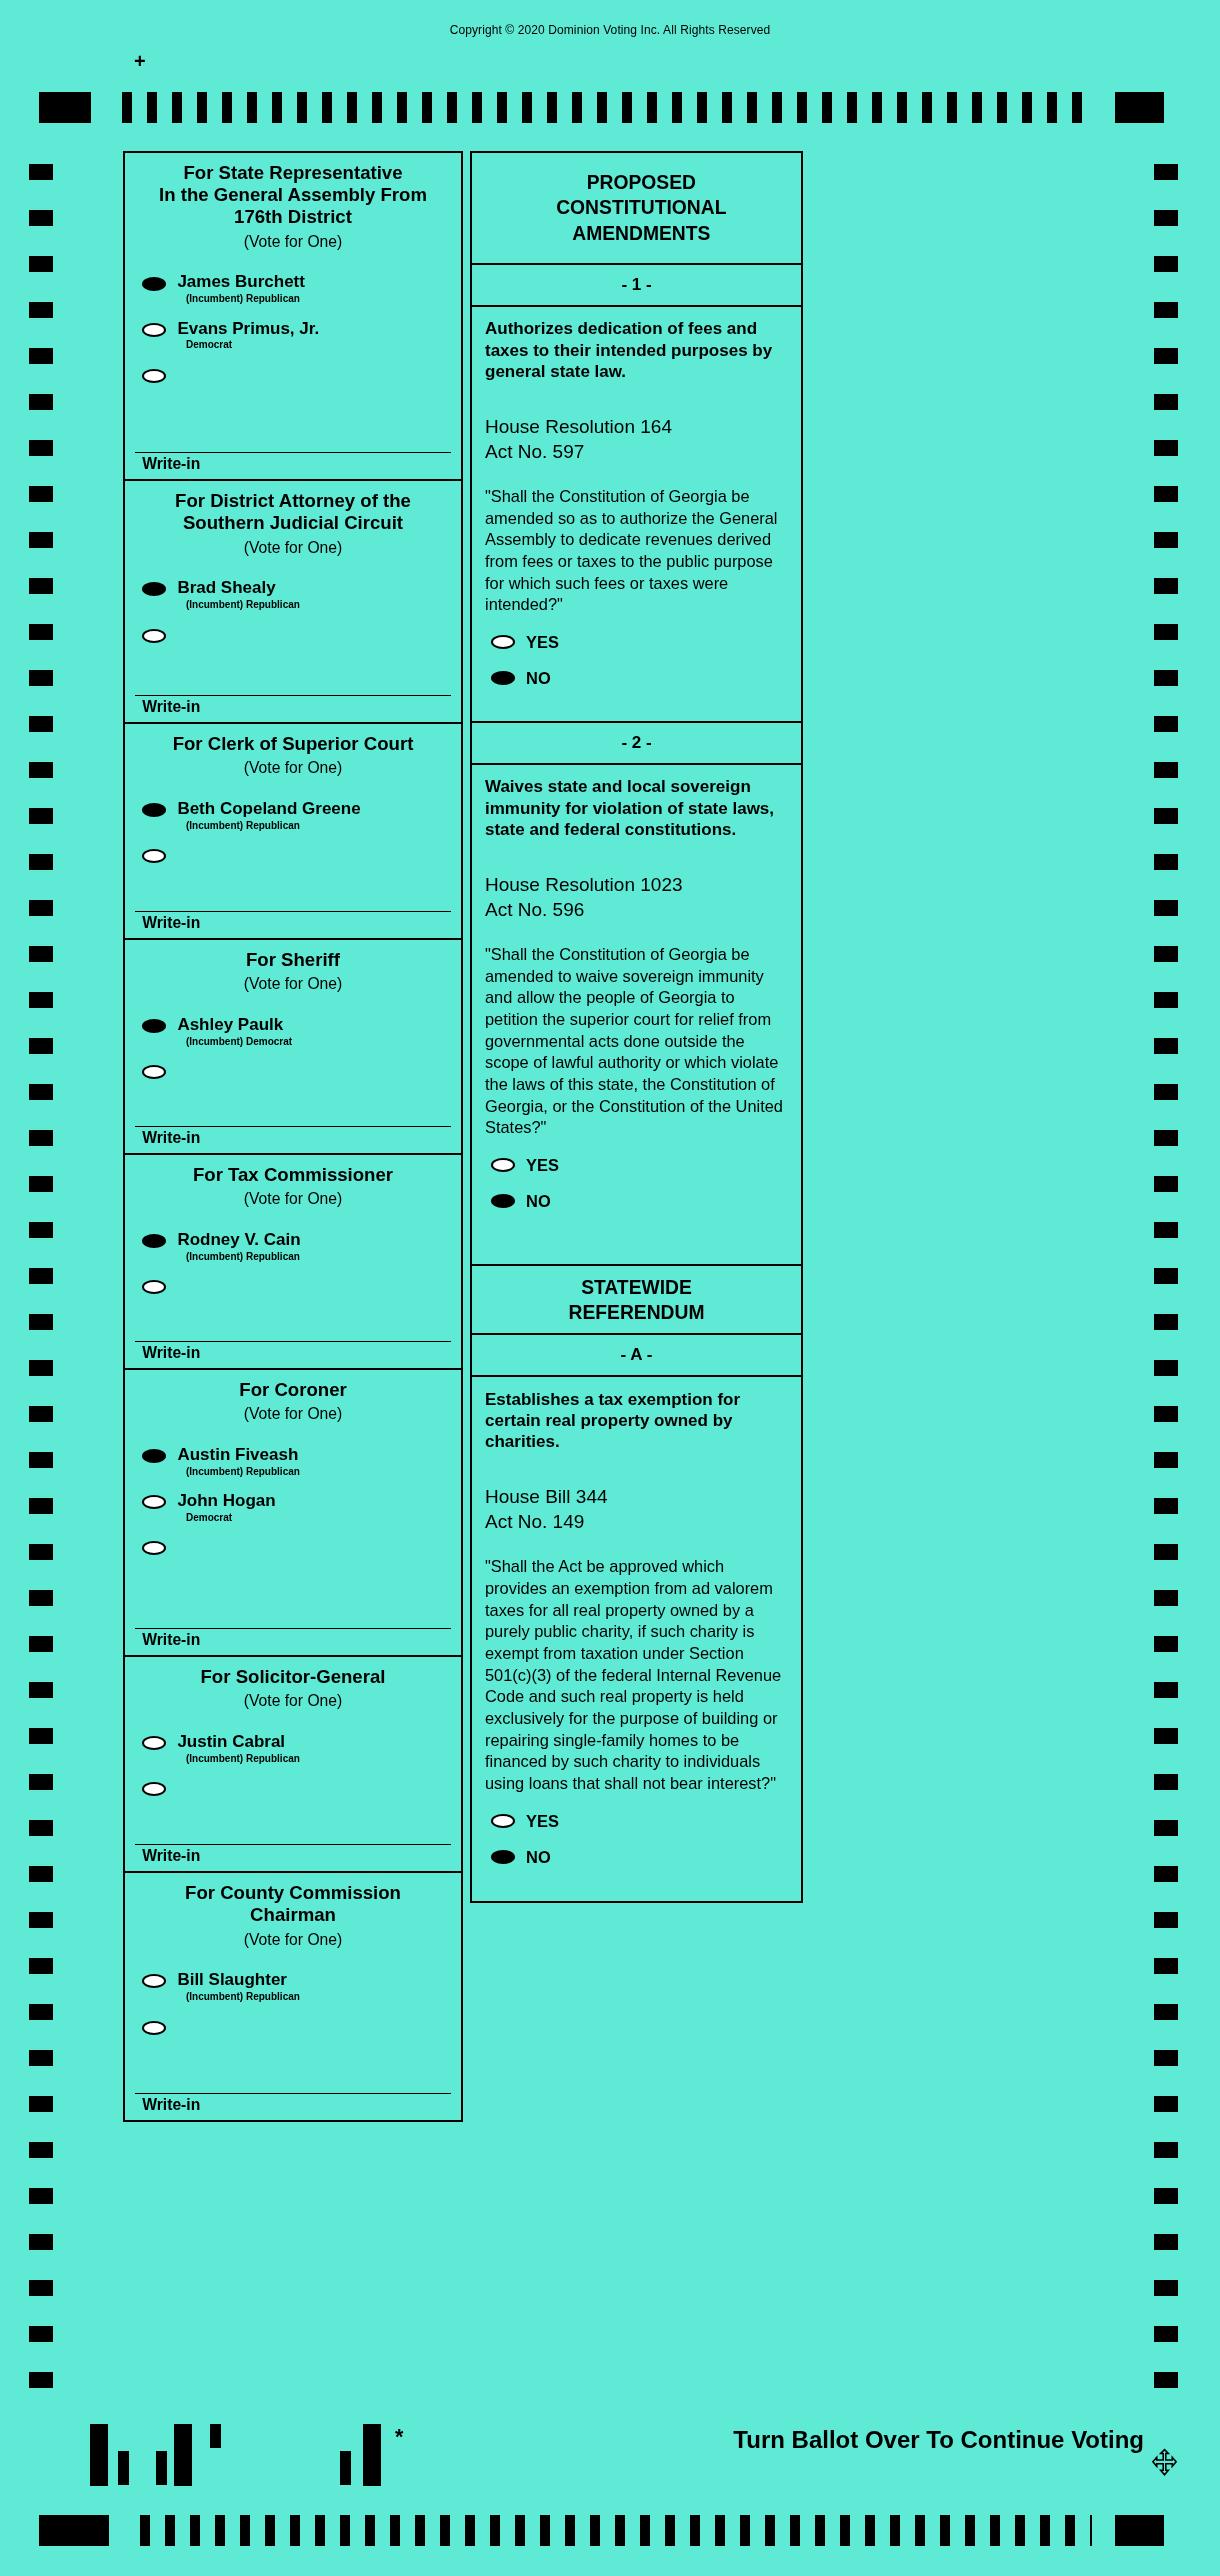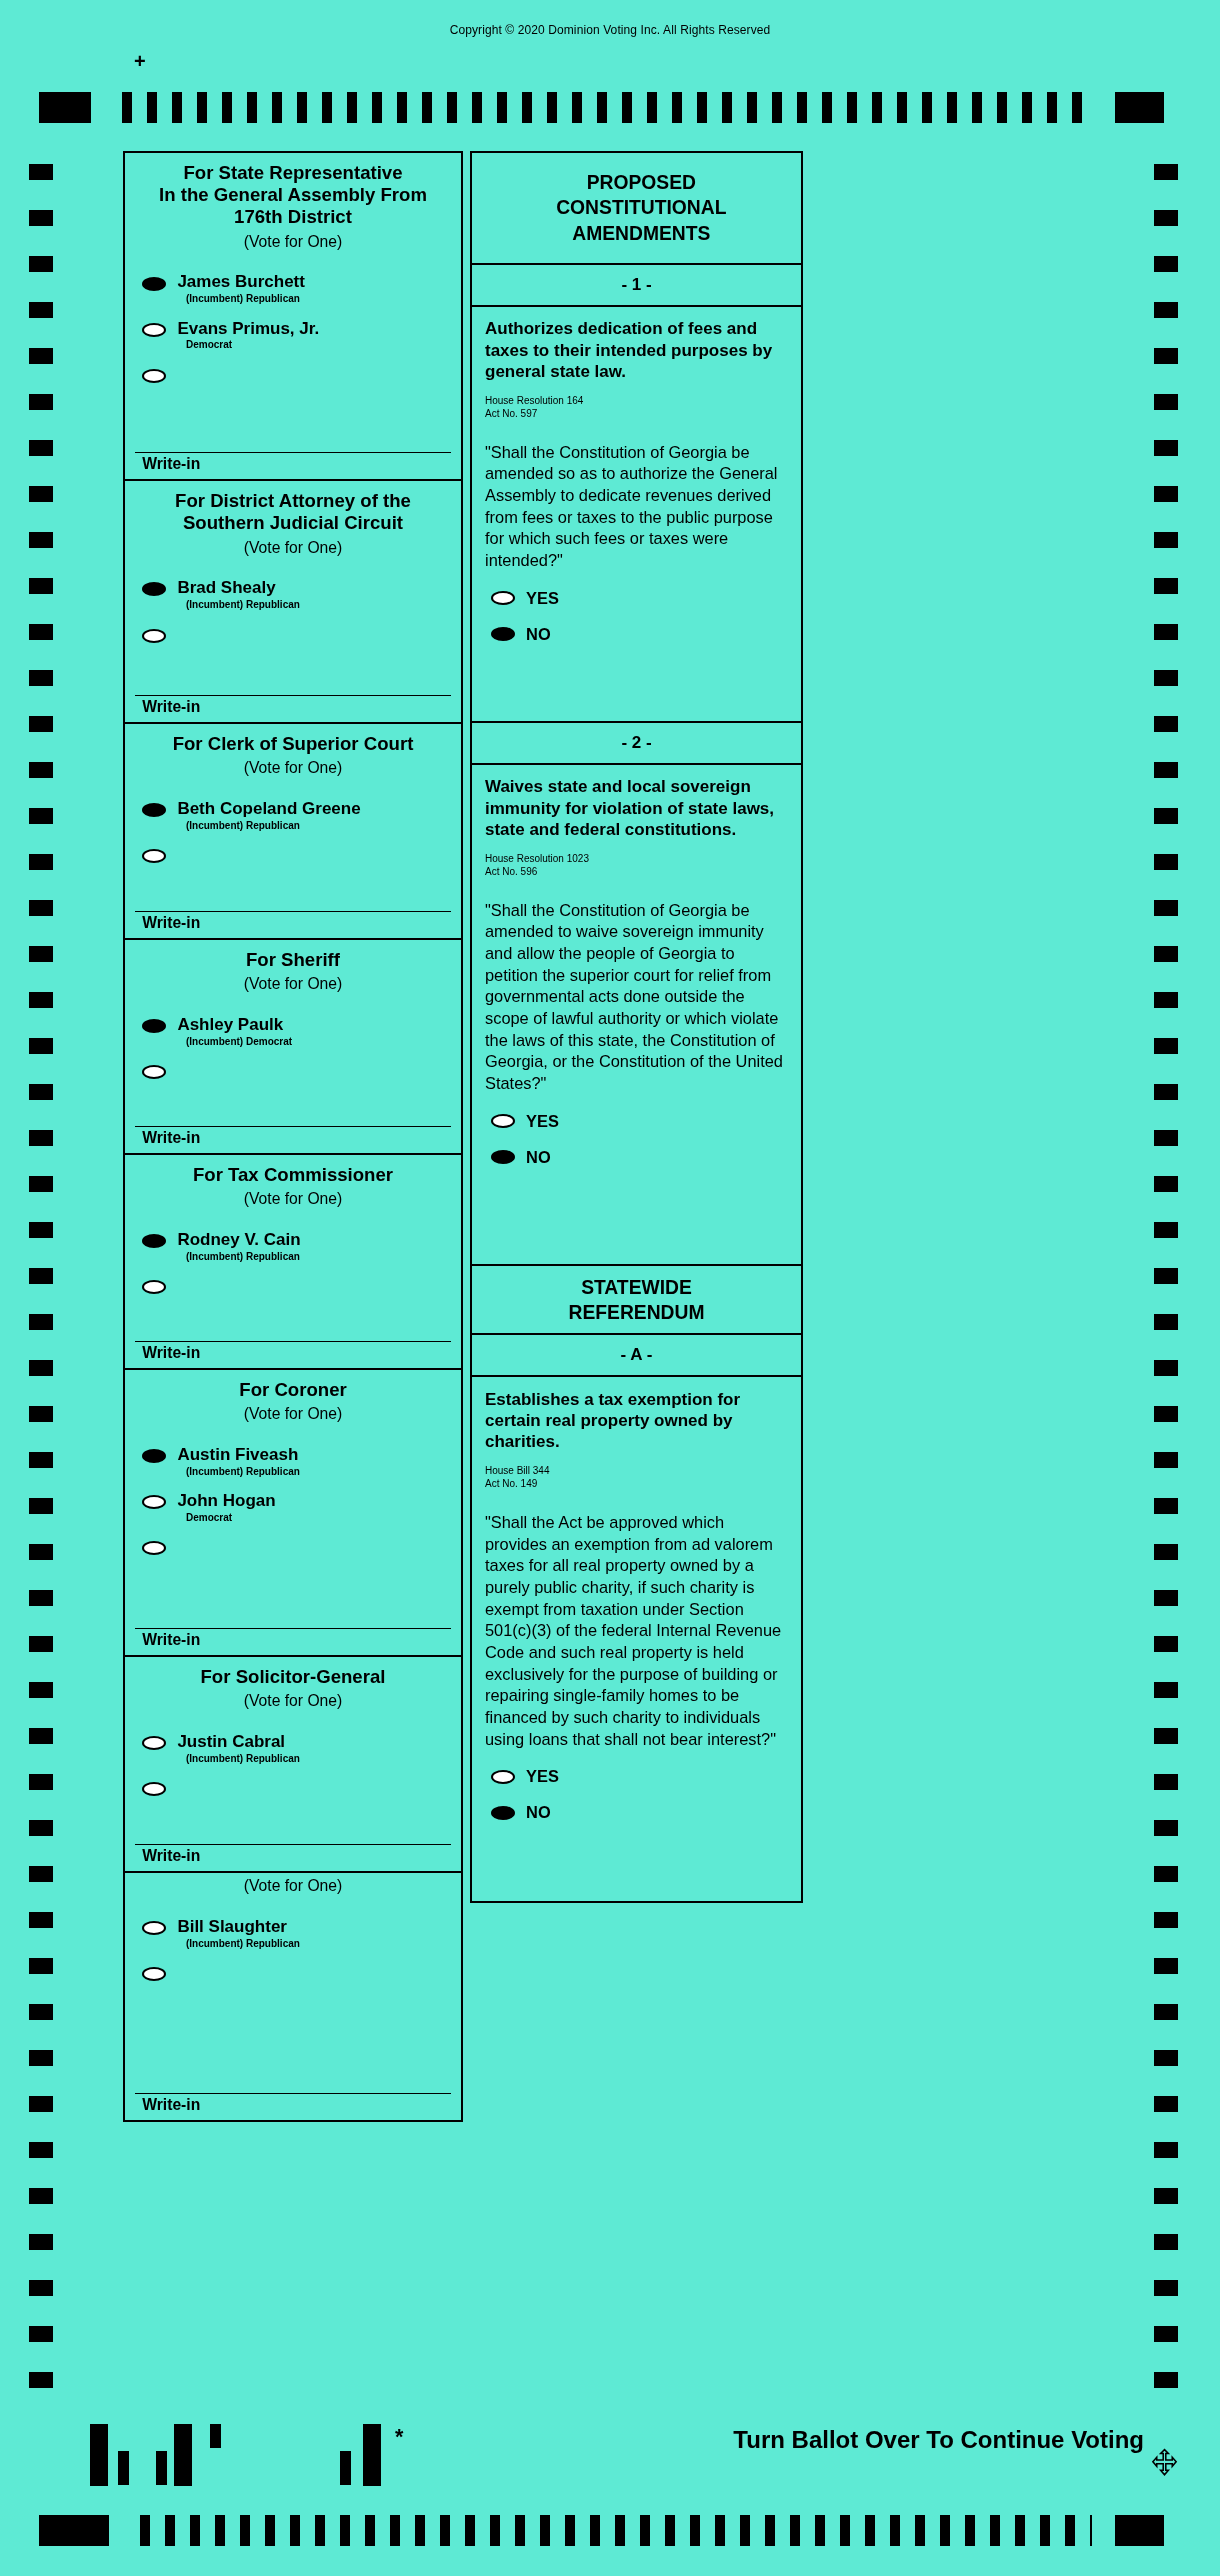--- a/index.html
+++ b/index.html
@@ -56,21 +56,21 @@
   .m-header{font-weight:bold;font-size:19.3px;line-height:1.3;text-align:center;
     padding:8.6px 14.3px;border-bottom:2.1px solid #000;white-space:pre-line;
     display:flex;flex-direction:column;justify-content:center;box-sizing:border-box;}
   .mh1{min-height:112px;padding-left:24px;} .mh2{min-height:66px;}
   .m-number{font-weight:bold;font-size:17px;text-align:center;min-height:40px;
     line-height:40px;border-bottom:2.1px solid #000;box-sizing:border-box;}
   .m-body{padding:11.4px 13px 14.3px;border-bottom:2.1px solid #000;box-sizing:border-box;}
   .m-body:last-child{border-bottom:none;}
   .mb1{min-height:416px;} .mb2{min-height:501px;} .mb3{min-height:524px;}
   .m-summary{font-weight:bold;font-size:17px;line-height:1.25;}
-  .m-refs{margin-top:12px;font-size:10px;line-height:1.3;white-space:pre-line;}
+  .m-refs{margin-top:33px;font-size:19px;line-height:1.3;white-space:pre-line;}
   .m-question{margin-top:21.5px;font-size:16.4px;line-height:1.32;}
   .opt{display:flex;align-items:center;margin-top:17px;padding-left:5.7px;}
   .opt .oval{margin-right:11.4px;}
   .opt-label{font-weight:bold;font-size:16.4px;}
 
   
   .footer-marks{position:absolute;left:0;top:2424px;width:100%;height:62px;}
   .bc{position:absolute;background:#000;}
   .bc1{left:90px;width:18px;top:0;height:62px;}
   .bc2{left:118px;width:11.4px;top:27px;height:34px;}
@@ -245,20 +245,22 @@
       <div class="cand">
         <span class="oval" data-selected="false"></span>
       </div>
       <div class="write-in">
         <div class="wline"></div>
         <div class="wlabel">Write-in</div>
       </div>
     </section>
 
     <section class="contest s8">
+      <div class="c-title">For County Commission
+Chairman</div>
       <div class="c-instr">(Vote for One)</div>
       <div class="cand">
         <span class="oval" data-selected="false"></span>
         <span class="ctext">
           <span class="cname">Bill Slaughter</span>
           <span class="cdetail">(Incumbent) Republican</span>
         </span>
       </div>
       <div class="cand">
         <span class="oval" data-selected="false"></span>

